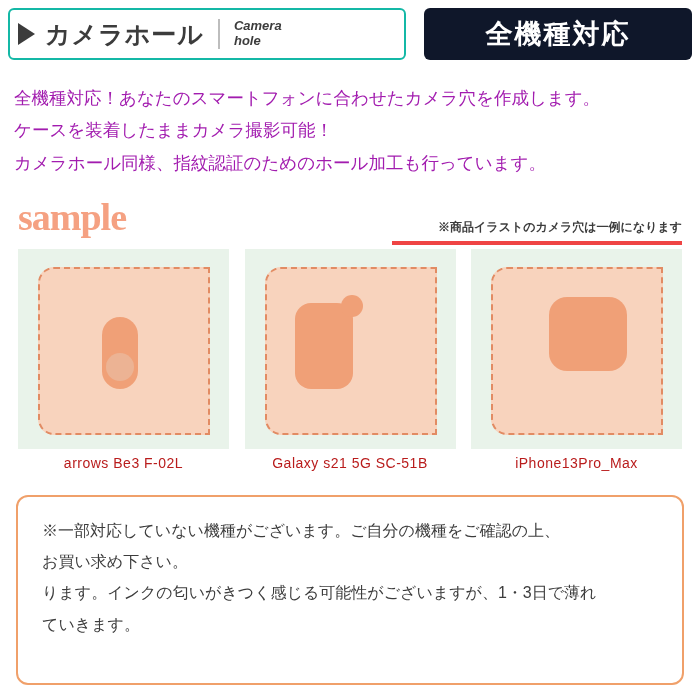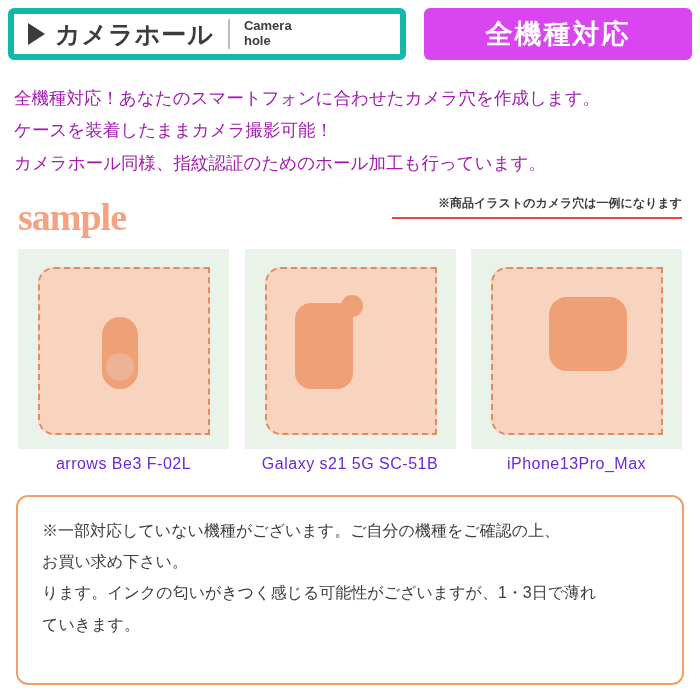--- a/index.html
+++ b/index.html
@@ -29,26 +29,26 @@
     width: 684px;
     height: 52px;
   }
   .header-left {
     position: absolute;
     left: 0;
     top: 0;
     width: 398px;
     height: 52px;
     background: #ffffff;
-    border: 6px solid #14b8a6;
+    border: 2px solid #14b8a6;
     border-radius: 6px;
     box-sizing: border-box;
     display: flex;
     align-items: center;
-    padding-left: 14px;
+    padding-left: 8px;
   }
   .play-tri {
     width: 0;
     height: 0;
     border-left: 17px solid #3c3c3c;
     border-top: 11px solid transparent;
     border-bottom: 11px solid transparent;
     margin-right: 10px;
   }
   .header-jp {
@@ -62,28 +62,29 @@
     width: 2px;
     height: 30px;
     background: #bdbdbd;
     margin: 0 14px 0 14px;
   }
   .header-en {
     font-size: 13px;
     font-weight: bold;
     color: #3c3c3c;
     line-height: 1.15;
+    font-style: italic;
   }
   .header-right {
     position: absolute;
     right: 0;
     top: 0;
     width: 268px;
     height: 52px;
-    background: #d946ef;
+    background: #0f172a;
     border-radius: 6px;
     display: flex;
     align-items: center;
     justify-content: center;
   }
   .header-right-text {
     color: #ffffff;
     font-size: 27px;
     font-weight: bold;
     letter-spacing: 2px;
@@ -116,28 +117,28 @@
     top: 0;
     font-family: "Liberation Serif", serif;
     font-weight: bold;
     font-size: 38px;
     color: #f5a182;
     letter-spacing: -1px;
   }
   .sample-note {
     position: absolute;
     right: 0;
-    top: 0;
+    top: 24px;
     width: 290px;
     font-size: 12px;
     font-weight: bold;
     color: #3c3c3c;
     text-align: right;
     padding-bottom: 5px;
-    border-bottom: 2px solid #ef4444;
+    border-bottom: 4px solid #ef4444;
     white-space: nowrap;
   }
 
   
   .cards {
     position: absolute;
     top: 249px;
     left: 18px;
     width: 664px;
     height: 200px;
@@ -209,22 +210,22 @@
     top: 455px;
     left: 18px;
     width: 664px;
     height: 24px;
     display: flex;
     justify-content: space-between;
   }
   .caption {
     width: 211px;
     text-align: center;
-    font-size: 16px;
-    color: #6d28d9;
+    font-size: 14px;
+    color: #b91c1c;
     letter-spacing: 0.5px;
     white-space: nowrap;
   }
 
   
   .note-box {
     position: absolute;
     top: 495px;
     left: 16px;
     width: 668px;

